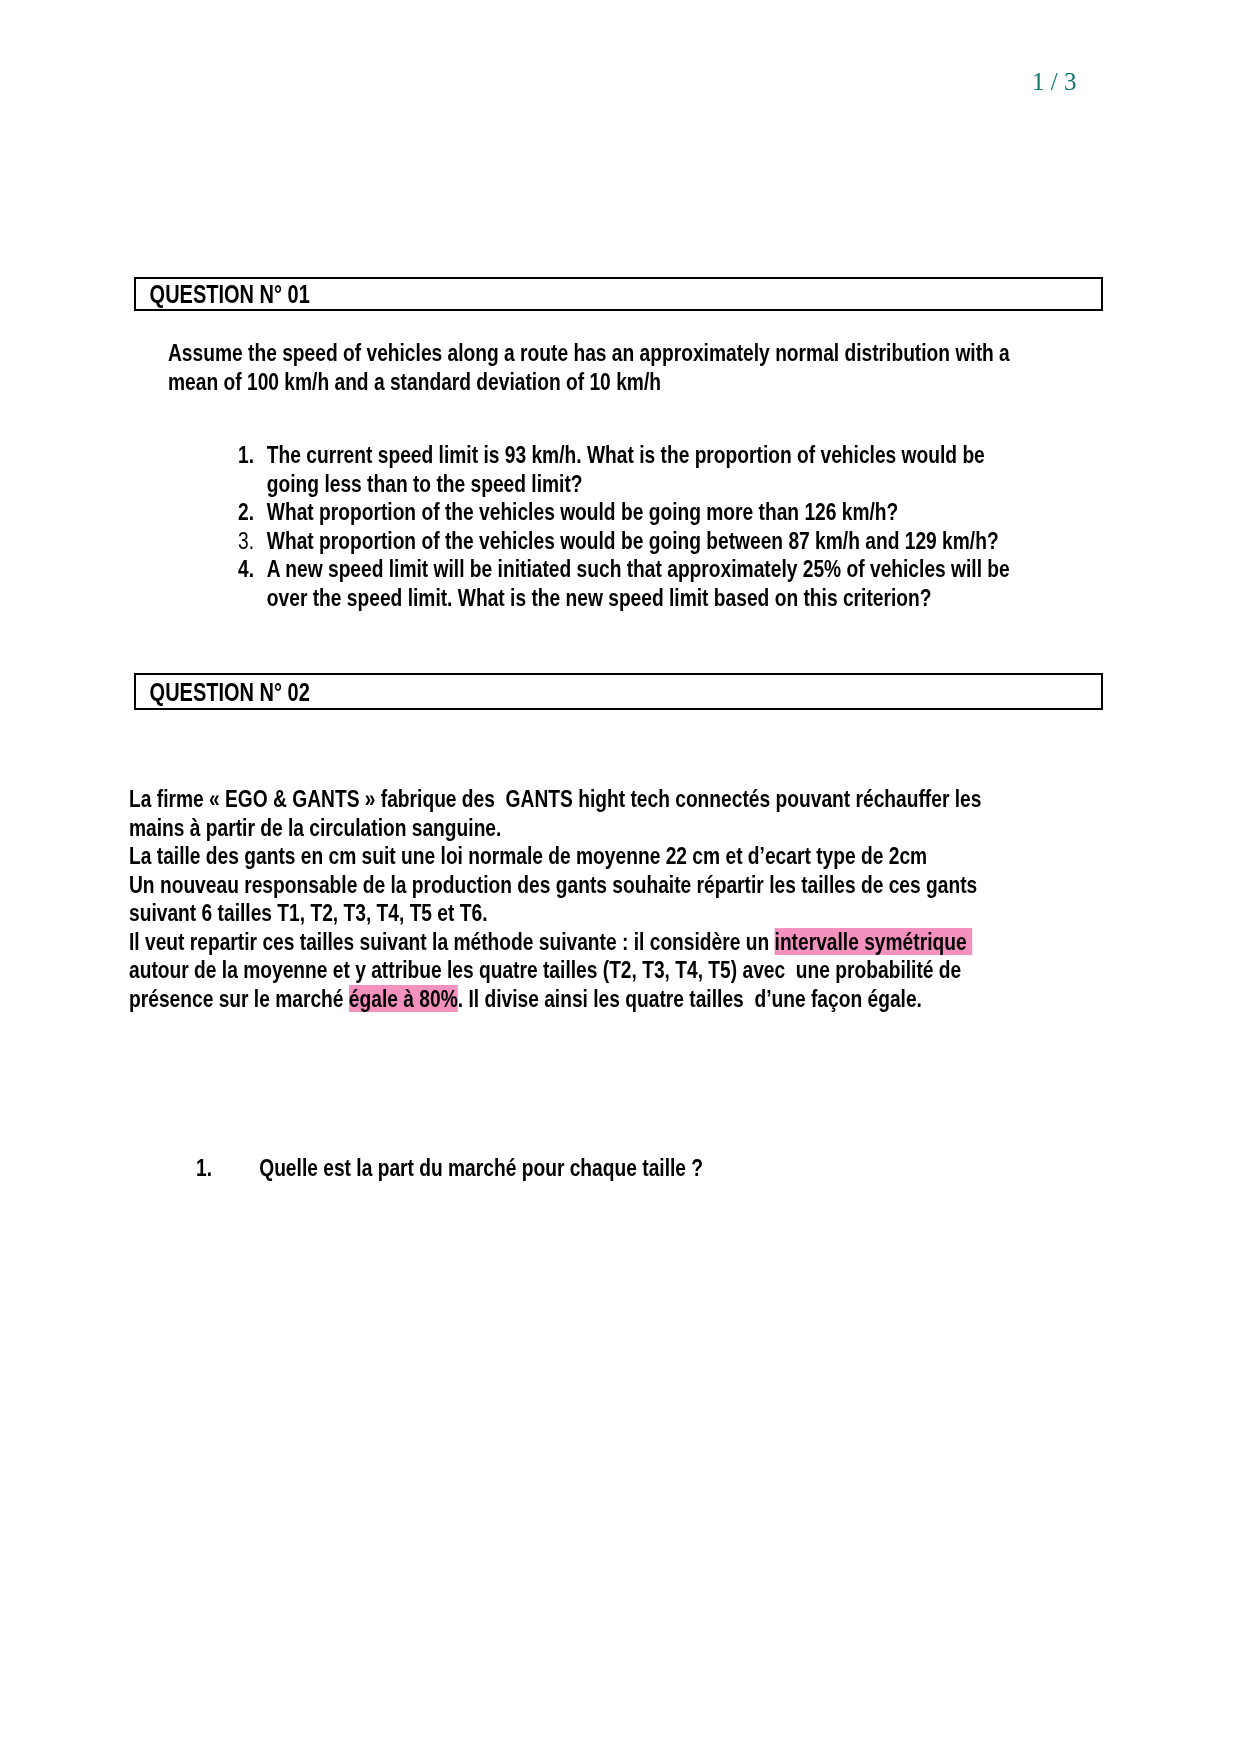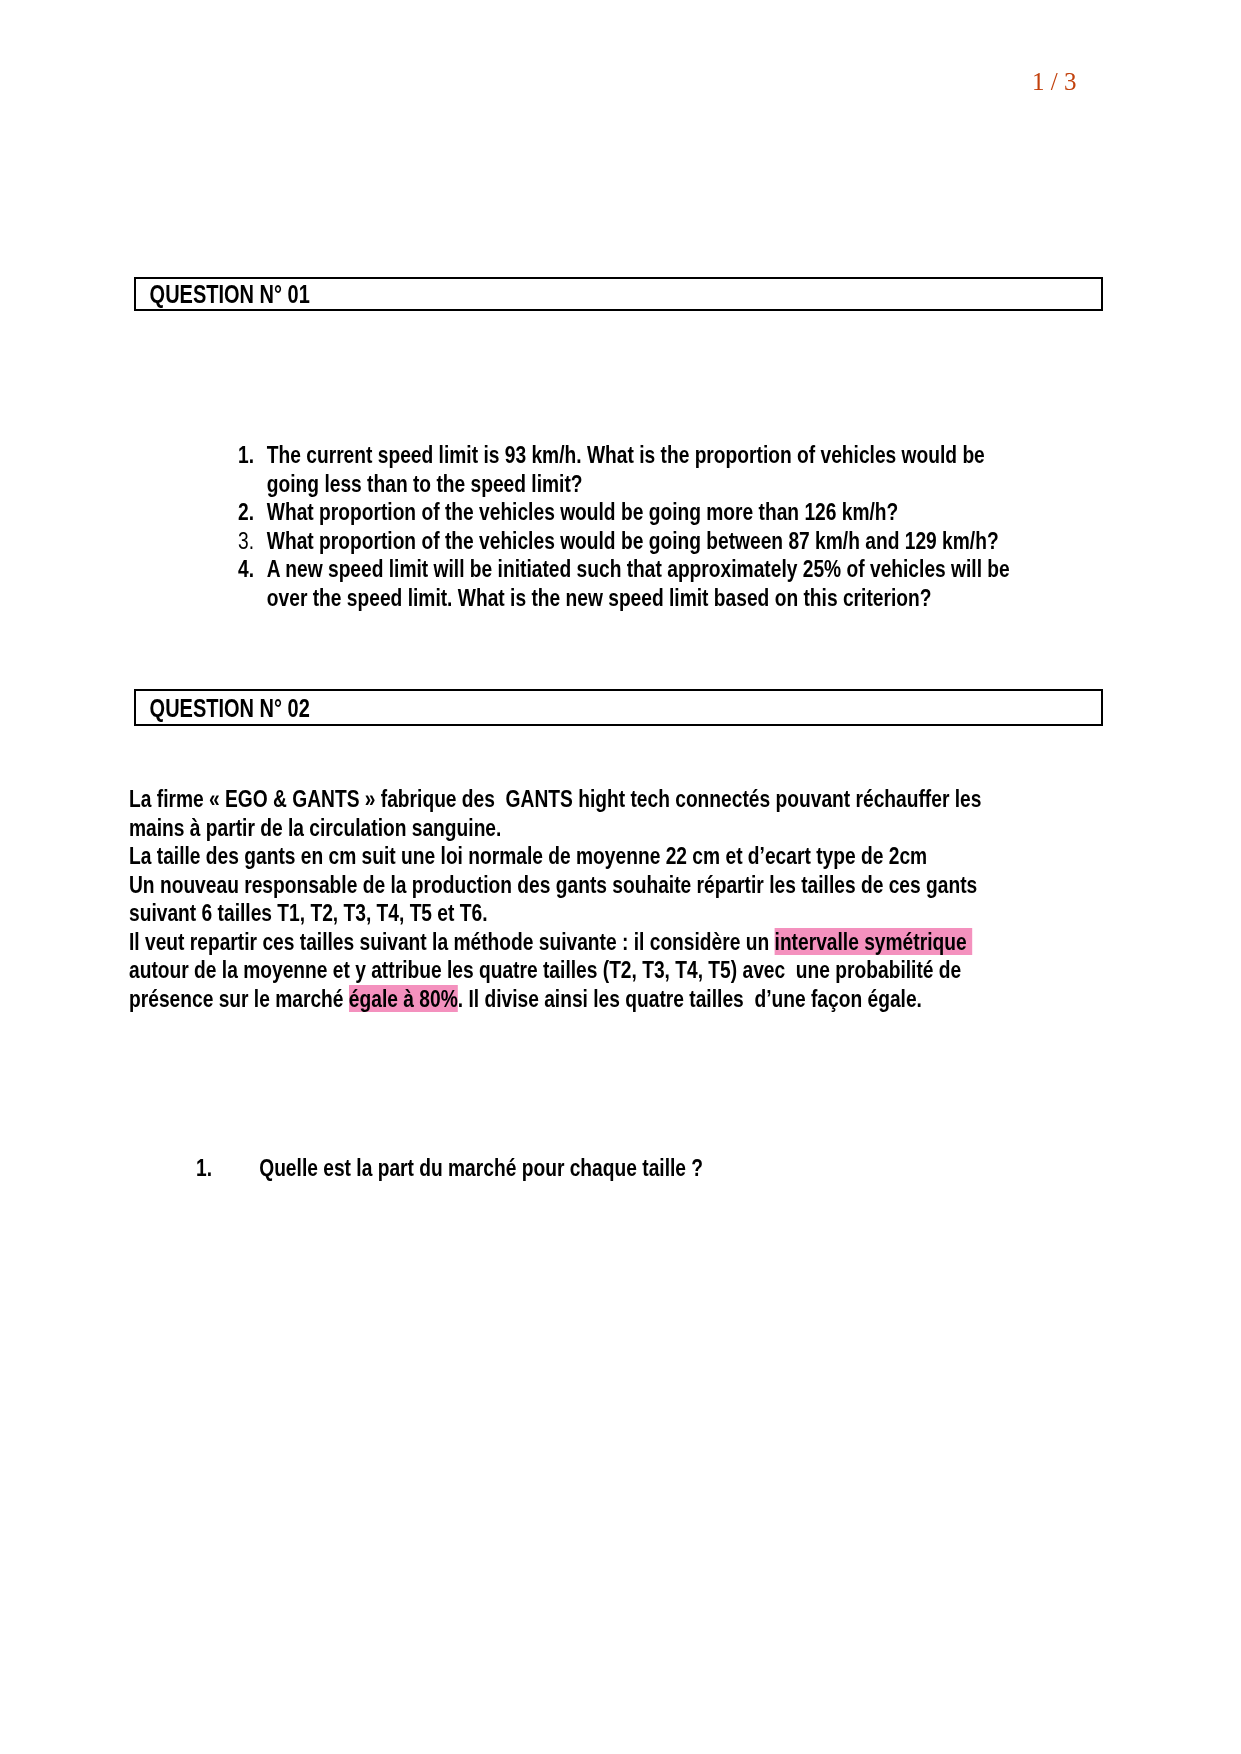--- a/index.html
+++ b/index.html
@@ -23,21 +23,21 @@
   .tline {
     white-space: pre;
     font-weight: bold;
     font-size: 24px;
     line-height: 28.5px;
   }
   .page-num {
     font-family: "Liberation Serif", serif;
     font-size: 25px;
     font-weight: normal;
-    color: #c2410c;
+    color: #0f766e;
   }
   .qbox {
     position: absolute;
     left: 134px;
     width: 969px;
     border: 2px solid #000000;
     box-sizing: border-box;
     background: #ffffff;
   }
   .qbox .label {
@@ -63,33 +63,39 @@
 <body>
 
 <div class="page">
 
   <div class="abs page-num" style="left:1032px; top:68px;">1 / 3</div>
 
   <div class="qbox" style="top:277px; height:34px;">
     <span class="label cond">QUESTION N° 01</span>
   </div>
 
+  <div class="abs" style="left:168px; top:339px;">
+    <div class="cond">
+      <div class="tline">Assume the speed of vehicles along a route has an approximately normal distribution with a</div>
+      <div class="tline">mean of 100 km/h and a standard deviation of 10 km/h</div>
+    </div>
+  </div>
 
   <div class="abs list q1list" style="left:238px; top:441px;">
     <div class="cond">
       <div class="tline row"><span class="num">1.</span><span>The current speed limit is 93 km/h. What is the proportion of vehicles would be</span></div>
       <div class="tline row cont"><span>going less than to the speed limit?</span></div>
       <div class="tline row"><span class="num">2.</span><span>What proportion of the vehicles would be going more than 126 km/h?</span></div>
       <div class="tline row"><span class="num light">3.</span><span>What proportion of the vehicles would be going between 87 km/h and 129 km/h?</span></div>
       <div class="tline row"><span class="num">4.</span><span>A new speed limit will be initiated such that approximately 25% of vehicles will be</span></div>
       <div class="tline row cont"><span>over the speed limit. What is the new speed limit based on this criterion?</span></div>
     </div>
   </div>
 
-  <div class="qbox" style="top:689px; height:37px;">
+  <div class="qbox" style="top:673px; height:37px;">
     <span class="label cond" style="line-height:34px;">QUESTION N° 02</span>
   </div>
 
   <div class="abs" style="left:129px; top:785px;">
     <div class="cond">
       <div class="tline">La firme « EGO &amp; GANTS » fabrique des  GANTS hight tech connectés pouvant réchauffer les</div>
       <div class="tline">mains à partir de la circulation sanguine.</div>
       <div class="tline">La taille des gants en cm suit une loi normale de moyenne 22 cm et d’ecart type de 2cm</div>
       <div class="tline">Un nouveau responsable de la production des gants souhaite répartir les tailles de ces gants</div>
       <div class="tline">suivant 6 tailles T1, T2, T3, T4, T5 et T6.</div>

